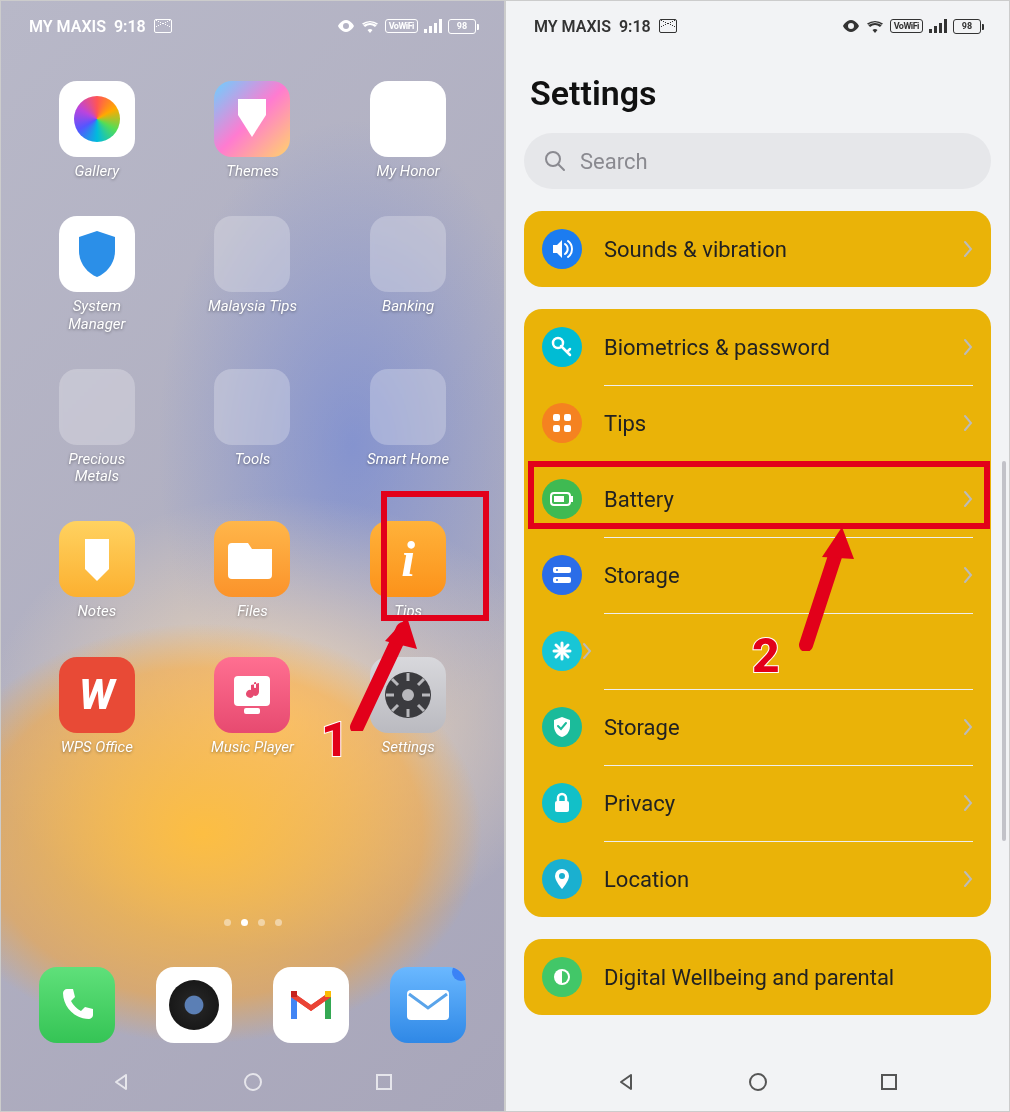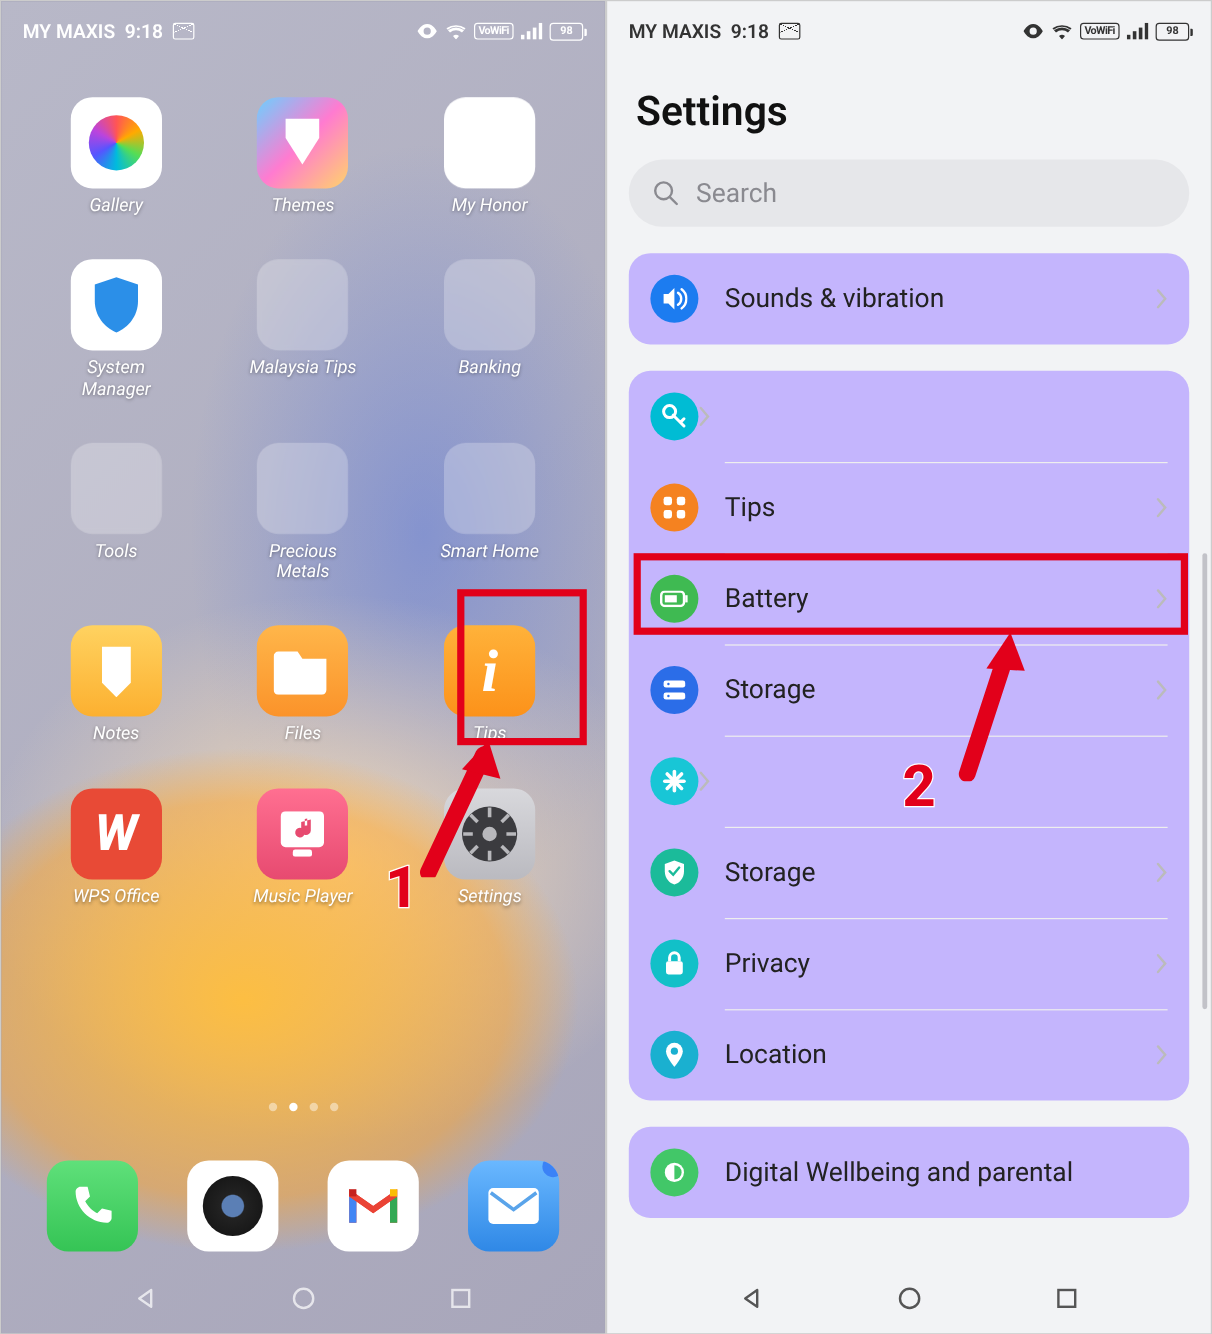--- a/index.html
+++ b/index.html
@@ -6,21 +6,21 @@
   body { font-family: -apple-system, BlinkMacSystemFont, "Segoe UI", Roboto, Arial, sans-serif; background:#eee; }
   .canvas { width:1010px; height:1112px; background:#fff; display:flex; position:relative; }
   .phone { width:505px; height:1112px; position:relative; overflow:hidden; border:1px solid #ccc; }
   .phone.left { background: #9a9ab0; }
   .phone.left .wallpaper { position:absolute; inset:0; background:
     radial-gradient(ellipse 400px 300px at 40% 75%, rgba(255,190,60,0.95), rgba(255,165,40,0.5) 55%, transparent 70%),
     radial-gradient(ellipse 450px 350px at 55% 65%, rgba(255,225,180,0.85), transparent 65%),
     radial-gradient(ellipse 300px 500px at 70% 40%, rgba(90,120,220,0.5), transparent 65%),
     linear-gradient(135deg, #b8b8c8 0%, #a8a6ba 100%);
     }
-  .statusbar { position:absolute; top:0; left:0; right:0; height:50px; display:flex; align-items:center; padding:0 18px; font-size:16px; font-weight:600; z-index:3; }
+  .statusbar { position:absolute; top:0; left:0; right:0; height:50px; display:flex; align-items:center; padding:0 28px; font-size:16px; font-weight:600; z-index:3; }
   .statusbar.light { color:#fff; }
   .statusbar.dark { color:#333; }
   .statusbar .left-group { display:flex; align-items:center; gap:8px; }
   .statusbar .spacer { flex:1; }
   .statusbar .right-group { display:flex; align-items:center; gap:6px; }
   .status-icon { display:inline-flex; align-items:center; justify-content:center; }
   .envelope-icon { width:18px; height:14px; border:1.5px solid currentColor; border-radius:2px; position:relative; }
   .envelope-icon::after { content:''; position:absolute; top:0; left:0; right:0; height:7px; background:linear-gradient(to bottom right, transparent 48%, currentColor 48%, currentColor 52%, transparent 52%), linear-gradient(to bottom left, transparent 48%, currentColor 48%, currentColor 52%, transparent 52%); }
   .vowifi-badge { font-size:9px; padding:1px 3px; border:1px solid currentColor; border-radius:3px; font-weight:700; letter-spacing:-0.5px; }
   .battery { display:flex; align-items:center; gap:2px; }
@@ -43,21 +43,21 @@
   .navbar.light .navbtn { color:rgba(255,255,255,0.7); }
   .navbar.dark .navbtn { color:#555; }
   .navbtn { width:22px; height:22px; display:flex; align-items:center; justify-content:center; }
 
   
   .phone.right { background:#f2f3f5; }
   .settings-body { position:absolute; top:50px; left:0; right:0; bottom:58px; padding:14px 18px 0; overflow:hidden; }
   .settings-title { font-size:34px; font-weight:600; color:#111; margin:8px 6px 20px; }
   .search-box { background:#e6e7ea; border-radius:28px; height:56px; display:flex; align-items:center; padding:0 20px; gap:14px; color:#8a8a90; margin-bottom:22px; }
   .search-box .search-text { font-size:22px; }
-  .settings-group { background:#c4b5fd; border-radius:18px; overflow:hidden; margin-bottom:22px; }
+  .settings-group { background:#eab308; border-radius:18px; overflow:hidden; margin-bottom:22px; }
   .settings-row { display:flex; align-items:center; height:76px; padding:0 18px; position:relative; }
   .settings-row + .settings-row::before { content:''; position:absolute; top:0; left:80px; right:18px; height:1px; background:#eee; }
   .row-icon { width:40px; height:40px; border-radius:50%; display:flex; align-items:center; justify-content:center; color:#fff; flex-shrink:0; }
   .row-label { flex:1; font-size:22px; color:#222; margin-left:22px; }
   .chevron { color:#bbb; }
   .scroll-indicator { position:absolute; right:3px; top:460px; width:4px; height:380px; background:#c2c2c8; border-radius:2px; }
 
   
   .anno-box { position:absolute; border:6px solid #e2001a; z-index:5; }
   .anno-arrow { position:absolute; z-index:6; color:#e2001a; }
@@ -166,42 +166,42 @@
             <div class="folder-item" style="background:#fff;"></div>
             <div class="folder-item" style="background:#e22;"></div>
         <div class="folder-item" style="background:#36c;"></div>
             <div class="folder-item" style="background:#38d;"></div>
             <div class="folder-item" style="background:#f90;"></div>
       </div>
       <div class="app-label">Banking</div>
     </div>
     <div class="app">
       <div class="app-icon folder">
+        <div class="folder-item" style="background:#26a;"></div>
+            <div class="folder-item" style="background:#e22;"></div>
+            <div class="folder-item" style="background:#222;"></div>
+        <div class="folder-item" style="background:#fc0;"></div>
+            <div class="folder-item" style="background:#222;"></div>
+            <div></div>
+      </div>
+      <div class="app-label">Precious Metals</div>
+    </div>
+    <div class="app">
+      <div class="app-icon folder">
         <div class="folder-item"></div>
             <div class="folder-item"></div>
             <div class="folder-item" style="background:#e55;"></div>
         <div class="folder-item"></div>
             <div class="folder-item" style="background:#4bf;"></div>
             <div class="folder-item"></div>
         <div class="folder-item"></div>
             <div class="folder-item" style="background:#f80;"></div>
             <div class="folder-item" style="background:#44f;"></div>
       </div>
       <div class="app-label">Tools</div>
-    </div>
-    <div class="app">
-      <div class="app-icon folder">
-        <div class="folder-item" style="background:#26a;"></div>
-            <div class="folder-item" style="background:#e22;"></div>
-            <div class="folder-item" style="background:#222;"></div>
-        <div class="folder-item" style="background:#fc0;"></div>
-            <div class="folder-item" style="background:#222;"></div>
-            <div></div>
-      </div>
-      <div class="app-label">Precious Metals</div>
     </div>
 
     <div class="app">
       <div class="app-icon folder">
         <div class="folder-item" style="background:#f73;"></div>
             <div class="folder-item" style="background:#3ce;"></div>
             <div></div>
       </div>
       <div class="app-label">Smart Home</div>
     </div>
@@ -403,20 +403,21 @@
     </div>
 
     <div class="settings-group">
       <div class="settings-row">
         <div class="row-icon" style="background:#00bcd4">
               <svg width="22" height="22" viewBox="0 0 22 22">
                 <circle cx="7" cy="7" r="5" fill="none" stroke="#fff" stroke-width="2.5"></circle>
                 <path d="M10 10l9 9m-3-3l3-3" stroke="#fff" stroke-width="2.5" stroke-linecap="round"></path>
               </svg>
             </div>
+        <div class="row-label">Biometrics &amp; password</div>
         <svg class="chevron" width="10" height="18" viewBox="0 0 10 18">
               <path d="M2 2l6 7-6 7" fill="none" stroke="currentColor" stroke-width="2" stroke-linecap="round"></path>
             </svg>
       </div>
       <div class="settings-row">
         <div class="row-icon" style="background:#f58220">
               <svg width="20" height="20" viewBox="0 0 20 20">
                 <rect x="1" y="1" width="7" height="7" rx="2" fill="#fff"></rect>
                 <rect x="12" y="1" width="7" height="7" rx="2" fill="#fff"></rect>
                 <rect x="1" y="12" width="7" height="7" rx="2" fill="#fff"></rect>

